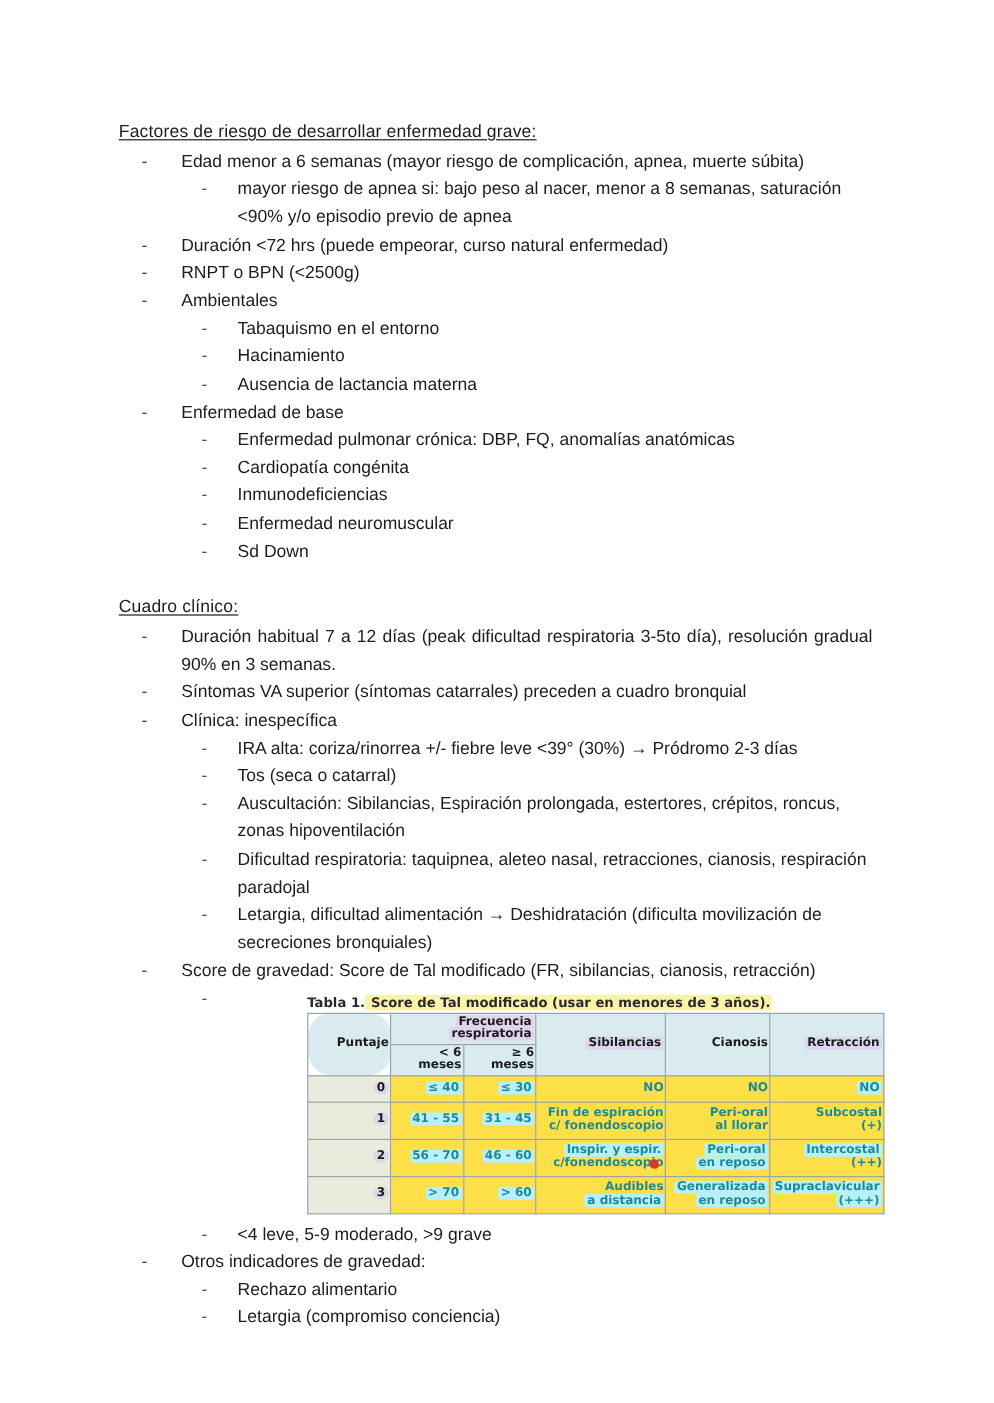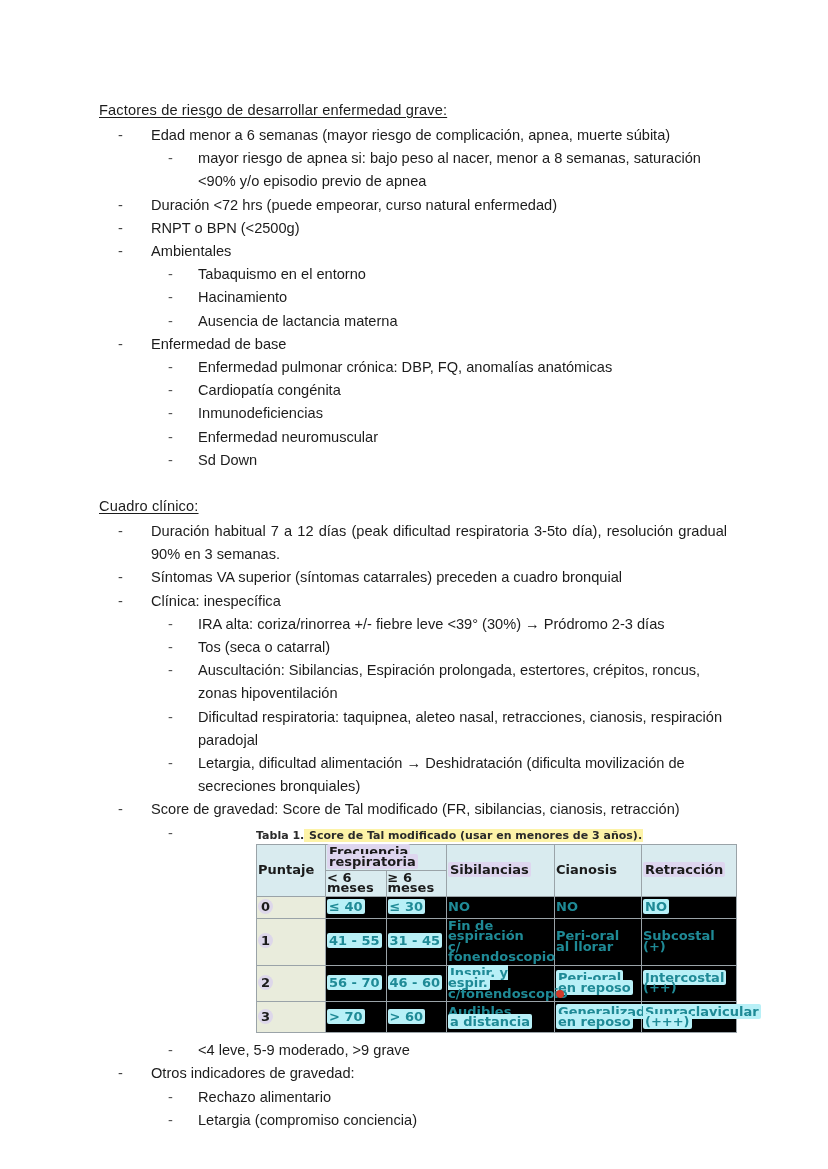--- a/index.html
+++ b/index.html
@@ -116,33 +116,33 @@
   }
   table.tal {
     border-collapse: collapse;
     width: 432px;
     table-layout: fixed;
     font-family: "DejaVu Sans", sans-serif;
     background: #ffffff;
   }
   table.tal td, table.tal th {
     border: 1px solid #9aa3a8;
-    text-align: left;
+    text-align: right;
     vertical-align: middle;
     padding: 2px 1px;
-    font-size: 13px;
+    font-size: 10px;
     line-height: 10.5px;
   }
   table.tal th {
     background: #d9ebef;
     color: #1b1b1b;
     font-weight: bold;
     height: 20px;
   }
-  th.th-punt { width: 66px; }
+  th.th-punt { width: 66px; border-radius: 19px; }
   th.th-fr   { width: 118px; }
   th.th-sub  { width: 59px; height: 14px; }
   th.th-sib  { width: 105px; }
   th.th-cia  { width: 84px; }
   th.th-ret  { width: 92px; }
   th .hl-purple {
     background: #ded6ef;
     padding: 0 2px;
     border-radius: 2px;
   }
@@ -153,21 +153,21 @@
     font-size: 8px;
   }
   td.punt .pz {
     background: #ddd7ea;
     border-radius: 50%;
     padding: 0 3px;
   }
   td.val {
     color: #1f8a96;
     font-weight: bold;
-    background: #000000;
+    background: #fde047;
   }
   td.val .cy {
     background: #b8f0f7;
     border-radius: 2px;
     padding: 0 2px;
   }
   td.val .plain { background: none; }
   tr.r0 td { height: 17px; }
   tr.r1 td, tr.r2 td, tr.r3 td { height: 26px; }
 

